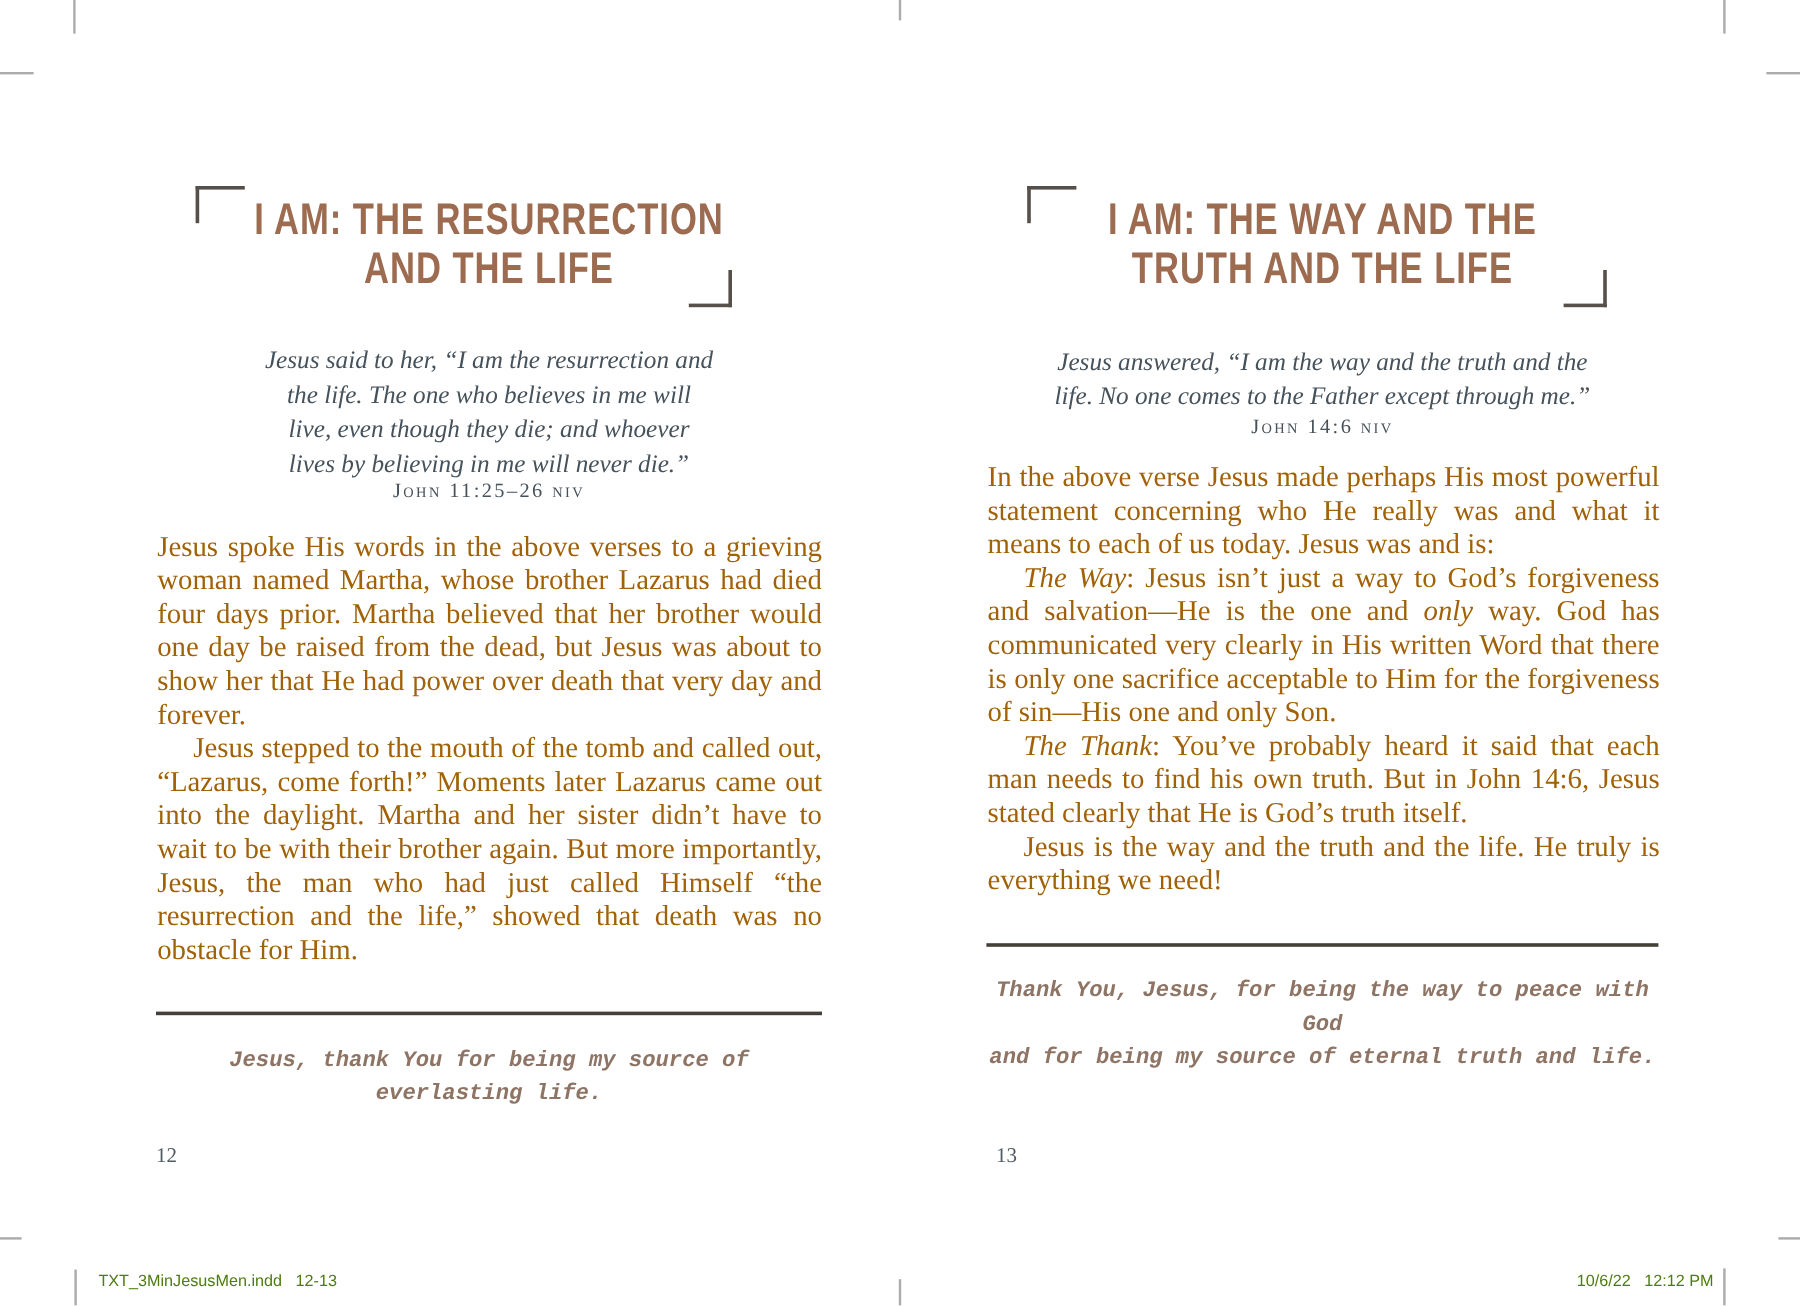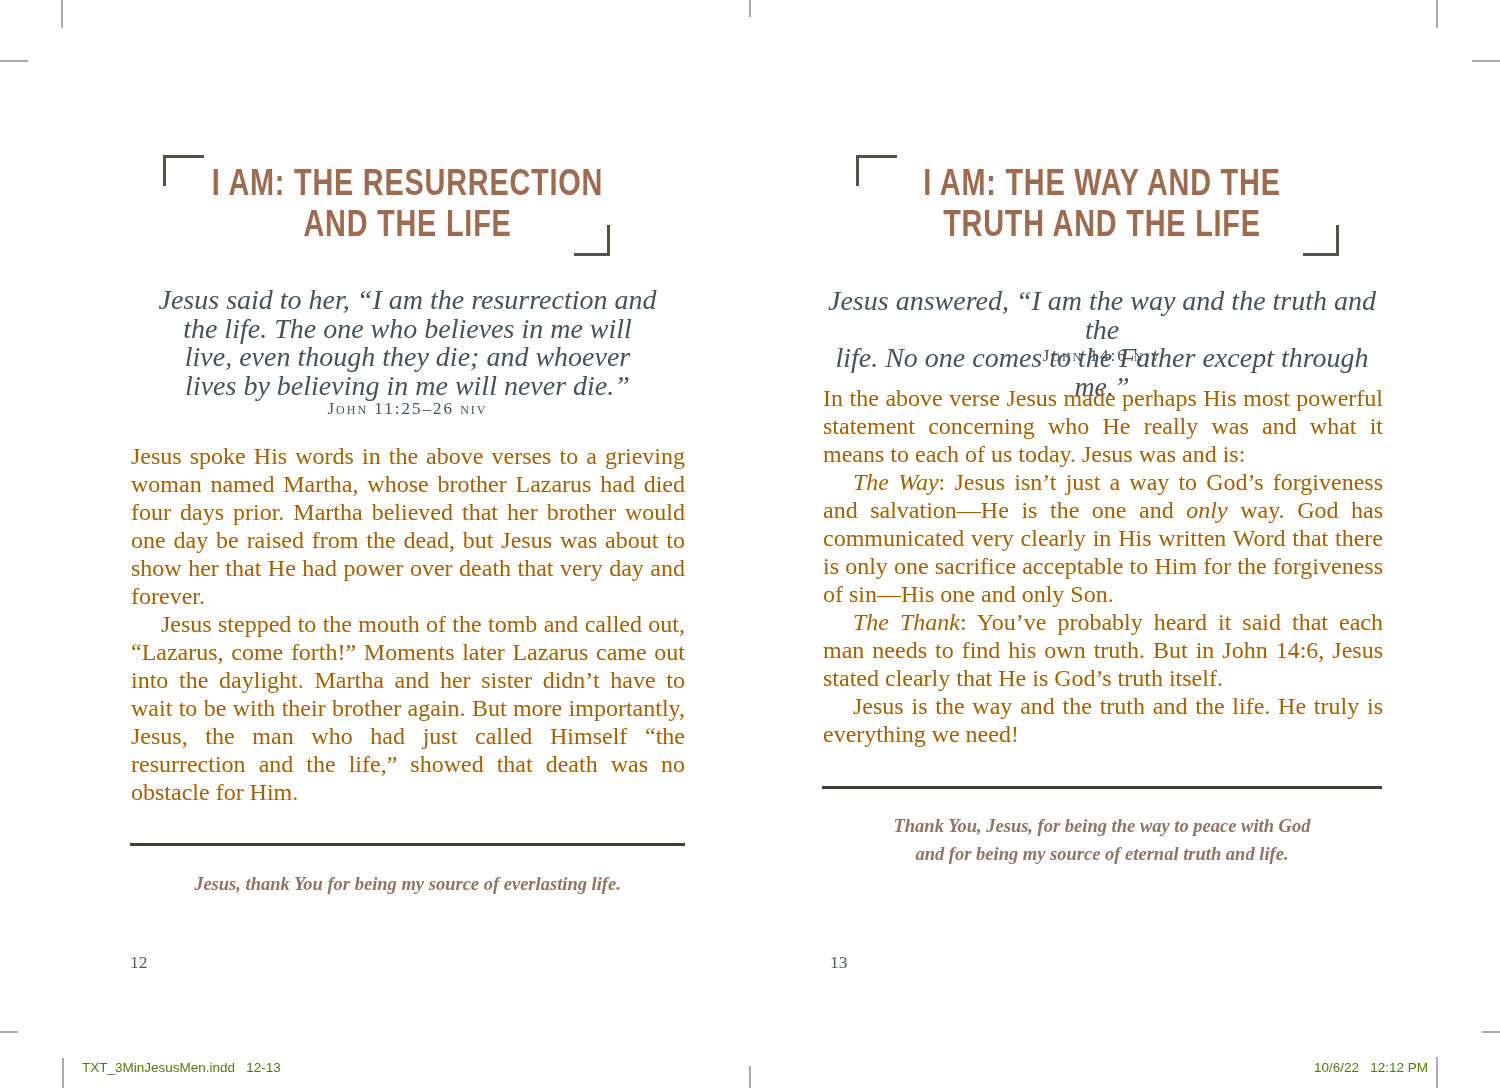--- a/index.html
+++ b/index.html
@@ -15,37 +15,37 @@
   .abs{position:absolute;}
 
   .page-title{
     text-align:center;color:#9c6b50;
     font-family:"Liberation Sans",sans-serif;font-weight:700;
     font-size:37px;line-height:41px;letter-spacing:1px;
     white-space:pre-line;transform:scaleX(0.78);
   }
   .scripture{
     text-align:center;color:#46525b;font-style:italic;
-    font-size:28px;line-height:28.5px;white-space:pre-line;
+    font-size:21px;line-height:28.5px;white-space:pre-line;
   }
   .reference{
     text-align:center;color:#46525b;
     font-variant:small-caps;font-size:17px;letter-spacing:2px;
   }
   .bodytext{
     color:#a16207;font-size:24px;line-height:28px;
     text-align:justify;
   }
   .bodytext p{margin:0;}
   .bodytext p.indent{text-indent:30px;}
   .bodytext em{font-style:italic;}
   .rule{position:absolute;height:3px;background:#453f3a;}
   .prayer{
     text-align:center;color:#8e7465;
-    font-family:Liberation Serif, serif;
+    font-family:Liberation Mono, monospace;
     font-style:italic;font-weight:700;
     font-size:18.5px;line-height:28px;white-space:pre-line;
   }
   .pagenum{
     color:#4f5a63;font-size:17.5px;
   }
   .slug{
     position:absolute;color:#4d7c0f;
     font-family:"Liberation Sans",sans-serif;
     font-size:13.5px;white-space:pre;

